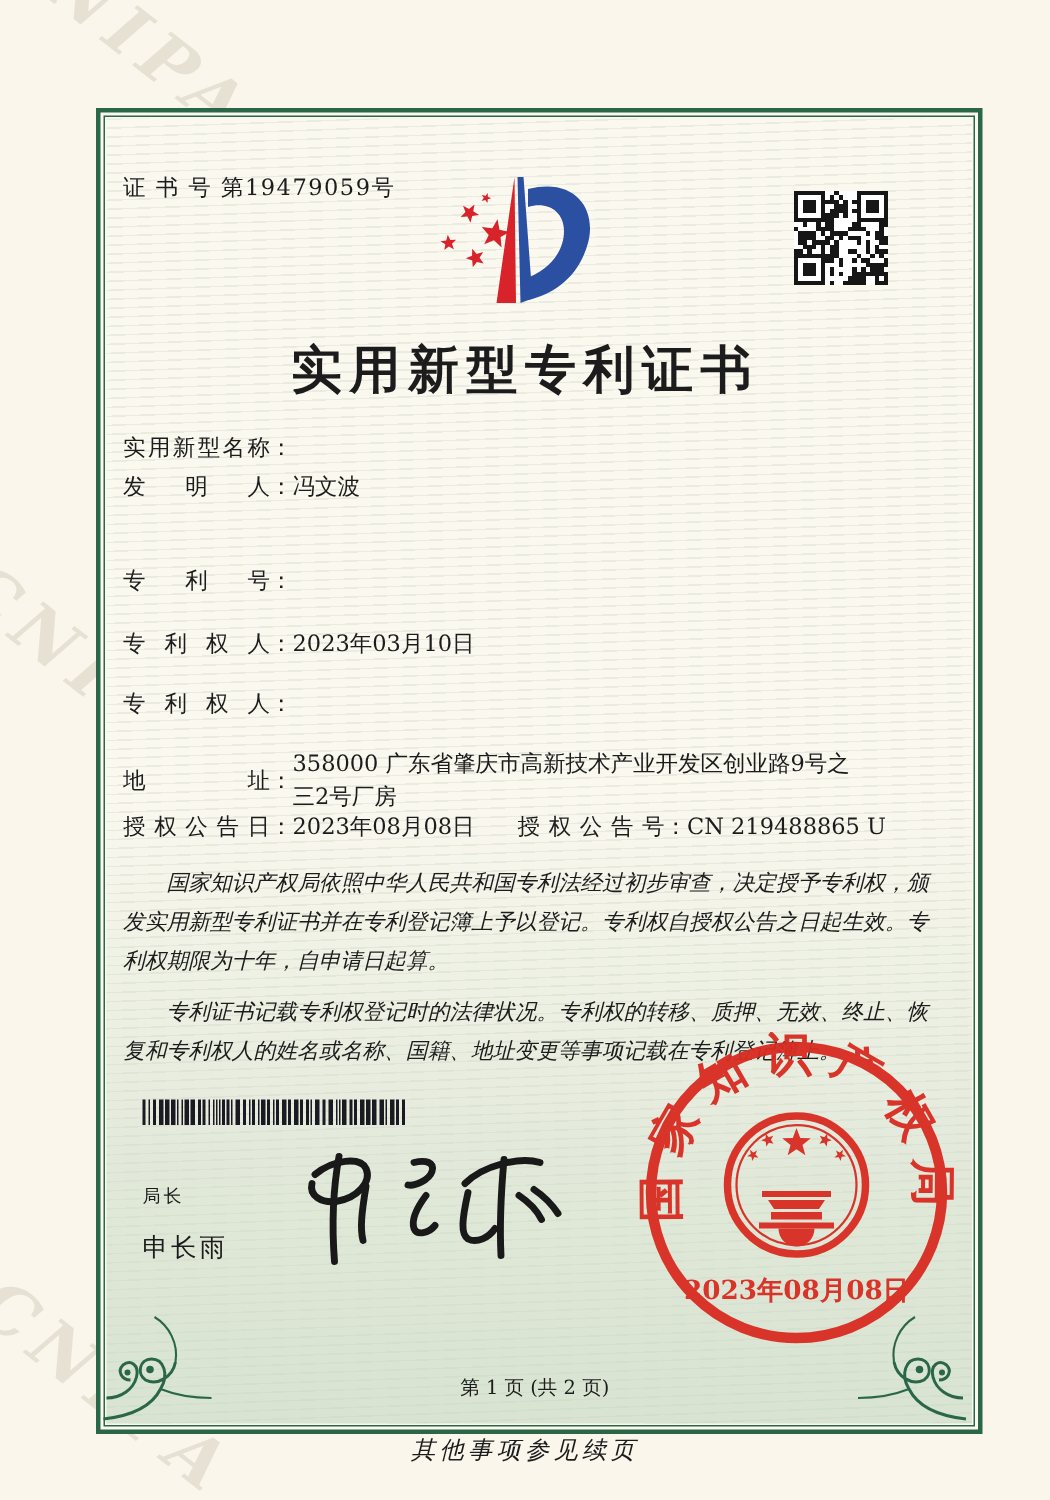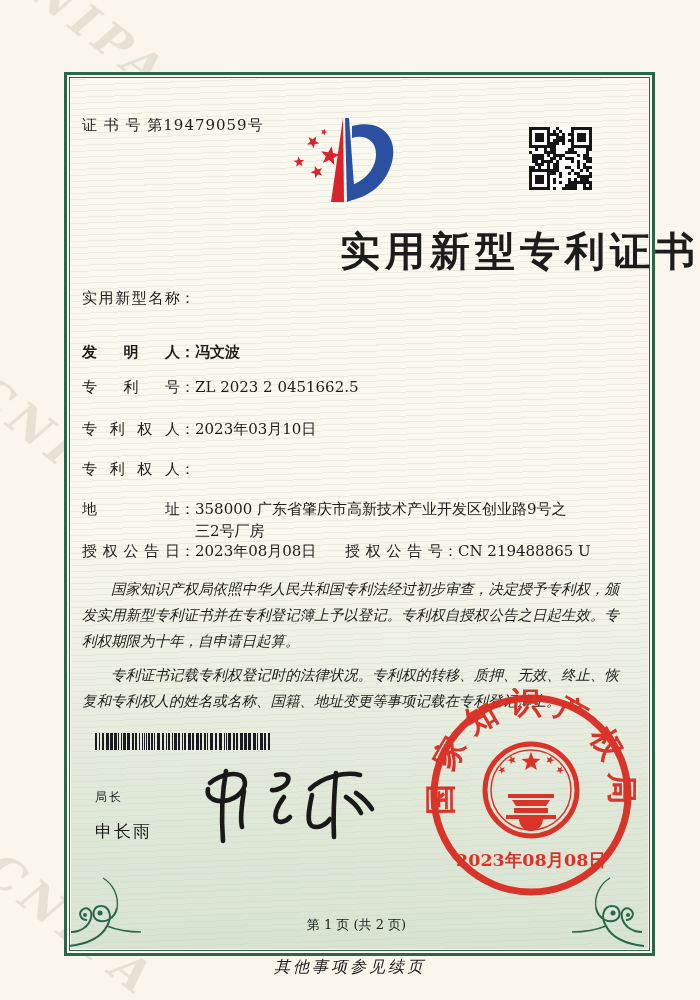--- a/index.html
+++ b/index.html
@@ -20,24 +20,24 @@
   .frame-inner{position:absolute;left:2px;top:2px;right:2px;bottom:2px;
       border:1px solid #2a6748;}
   
   .guilloche{position:absolute;left:4px;top:4px;right:4px;bottom:4px;
       background:
         linear-gradient(180deg, rgba(208,222,202,0) 52%, rgba(203,219,198,0.55) 82%, rgba(198,216,194,0.65) 100%),
         repeating-linear-gradient(178deg, rgba(140,172,142,0.16) 0px, rgba(140,172,142,0.16) 1px, rgba(0,0,0,0) 1px, rgba(0,0,0,0) 6px);
   }
 
   .cert-number{left:82px;top:116px;font-size:15px;letter-spacing:1px;}
-  .title{left:0;top:224px;width:700px;text-align:right;font-size:40px;
+  .title{left:0;top:224px;width:700px;text-align:center;font-size:34px;
          font-weight:bold;letter-spacing:5px;}
 
-  .field-row{left:82px;display:flex;align-items:flex-start;font-size:15px;line-height:1.45;}
+  .field-row{left:82px;display:flex;align-items:center;font-size:15px;line-height:1.45;}
   .flabel{display:inline-block;width:98px;text-align:justify;text-align-last:justify;
           -moz-text-align-last:justify;flex:0 0 98px;}
   .fcolon{flex:0 0 14px;}
   .fvalue{display:inline-block;}
   .addr .fvalue{width:372px;}
 
   .paras{left:82px;top:577px;width:537px;font-size:14.5px;line-height:1.78;
          text-align:justify;font-style:italic;}
   .paras p{margin:0 0 9px 0;text-indent:2em;font-style:italic;}
 
@@ -241,29 +241,28 @@
       <rect x="1" y="15" width="5" height="5" fill="#ffffff"></rect>
       <rect x="2" y="16" width="3" height="3" fill="#161616"></rect>
     </svg>
 
   <div class="abs title">实用新型专利证书</div>
 
   <div class="abs field-row" style="top:288px;">
     <span class="flabel">实用新型名称</span>
       <span class="fcolon">：</span>
   </div>
-  <div class="abs field-row" style="top:342px;font-weight:bold;">
+  <div class="abs field-row" style="top:314px;">
     <span class="flabel">发明人</span>
       <span class="fcolon">：</span>
       <span class="fvalue">冯文波</span>
   </div>
   <div class="abs field-row" style="top:377px;">
     <span class="flabel">专利号</span>
       <span class="fcolon">：</span>
-      <span class="fvalue">ZL 2023 2 0451662.5</span>
   </div>
   <div class="abs field-row" style="top:419px;">
     <span class="flabel">专利权人</span>
       <span class="fcolon">：</span>
       <span class="fvalue">2023年03月10日</span>
   </div>
   <div class="abs field-row" style="top:459px;">
     <span class="flabel">专利权人</span>
       <span class="fcolon">：</span>
   </div>

